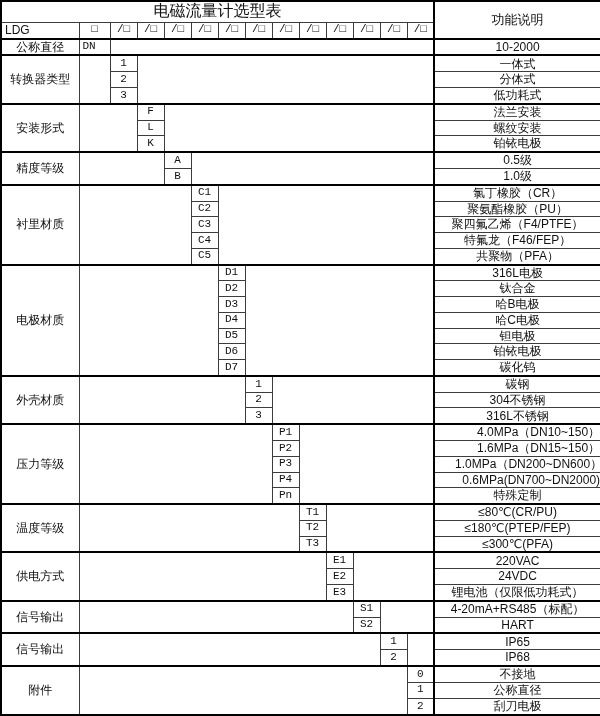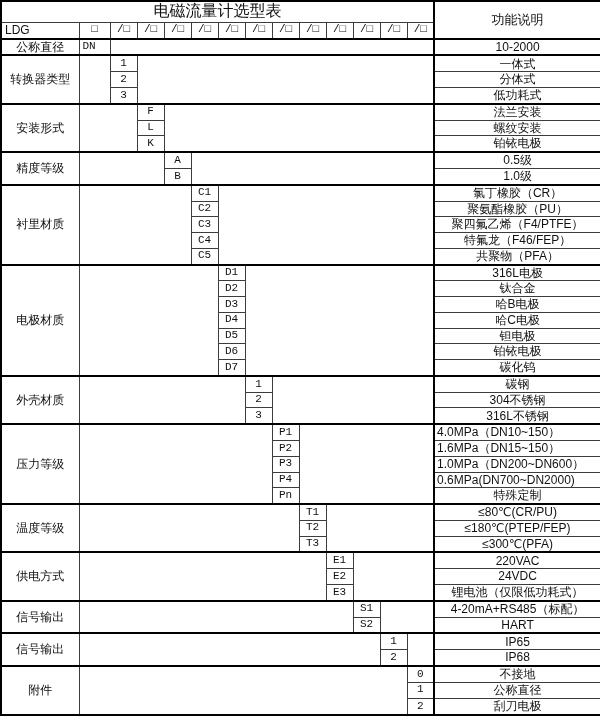--- a/index.html
+++ b/index.html
@@ -21,21 +21,21 @@
     white-space:nowrap;
     overflow:hidden;
     line-height:1.05;
   }
   td.title{font-size:16px;}
   td.fnhead{font-size:13px;}
   td.cat{font-size:12px;}
   td.code{font-family:"Liberation Mono","DejaVu Sans Mono",monospace;font-size:11px;}
   td.lft{text-align:left;padding-left:3px;}
   td.fn{border-left:2px solid #000;}
-  td.fnleft{text-align:left;padding-left:2px;}
+  td.fnleft{text-align:right;padding-left:20px;}
   tr.blk > td{border-top:2px solid #000;}
 </style>
 </head>
 <body>
 
 <table>
   <colgroup>
     <col style="width:78px">
     <col style="width:31px">
     <col style="width:27px">

